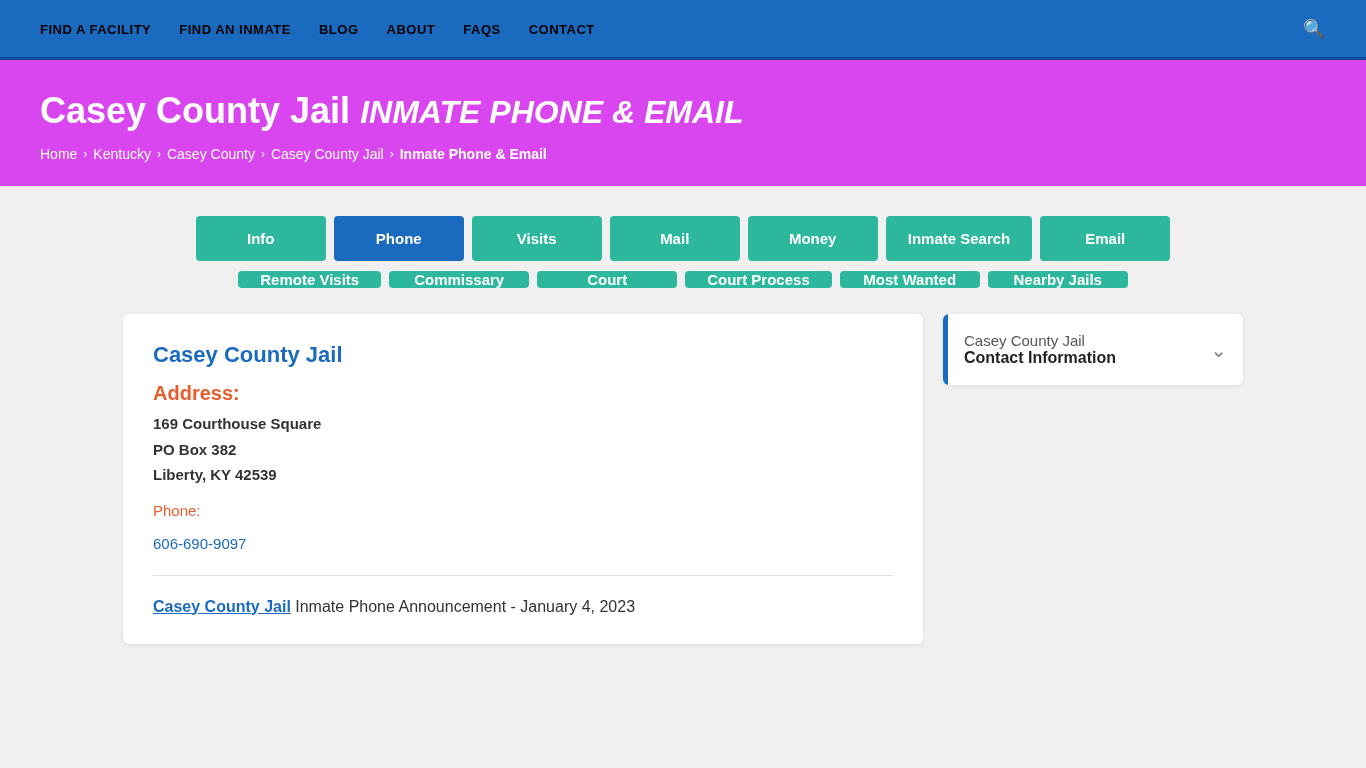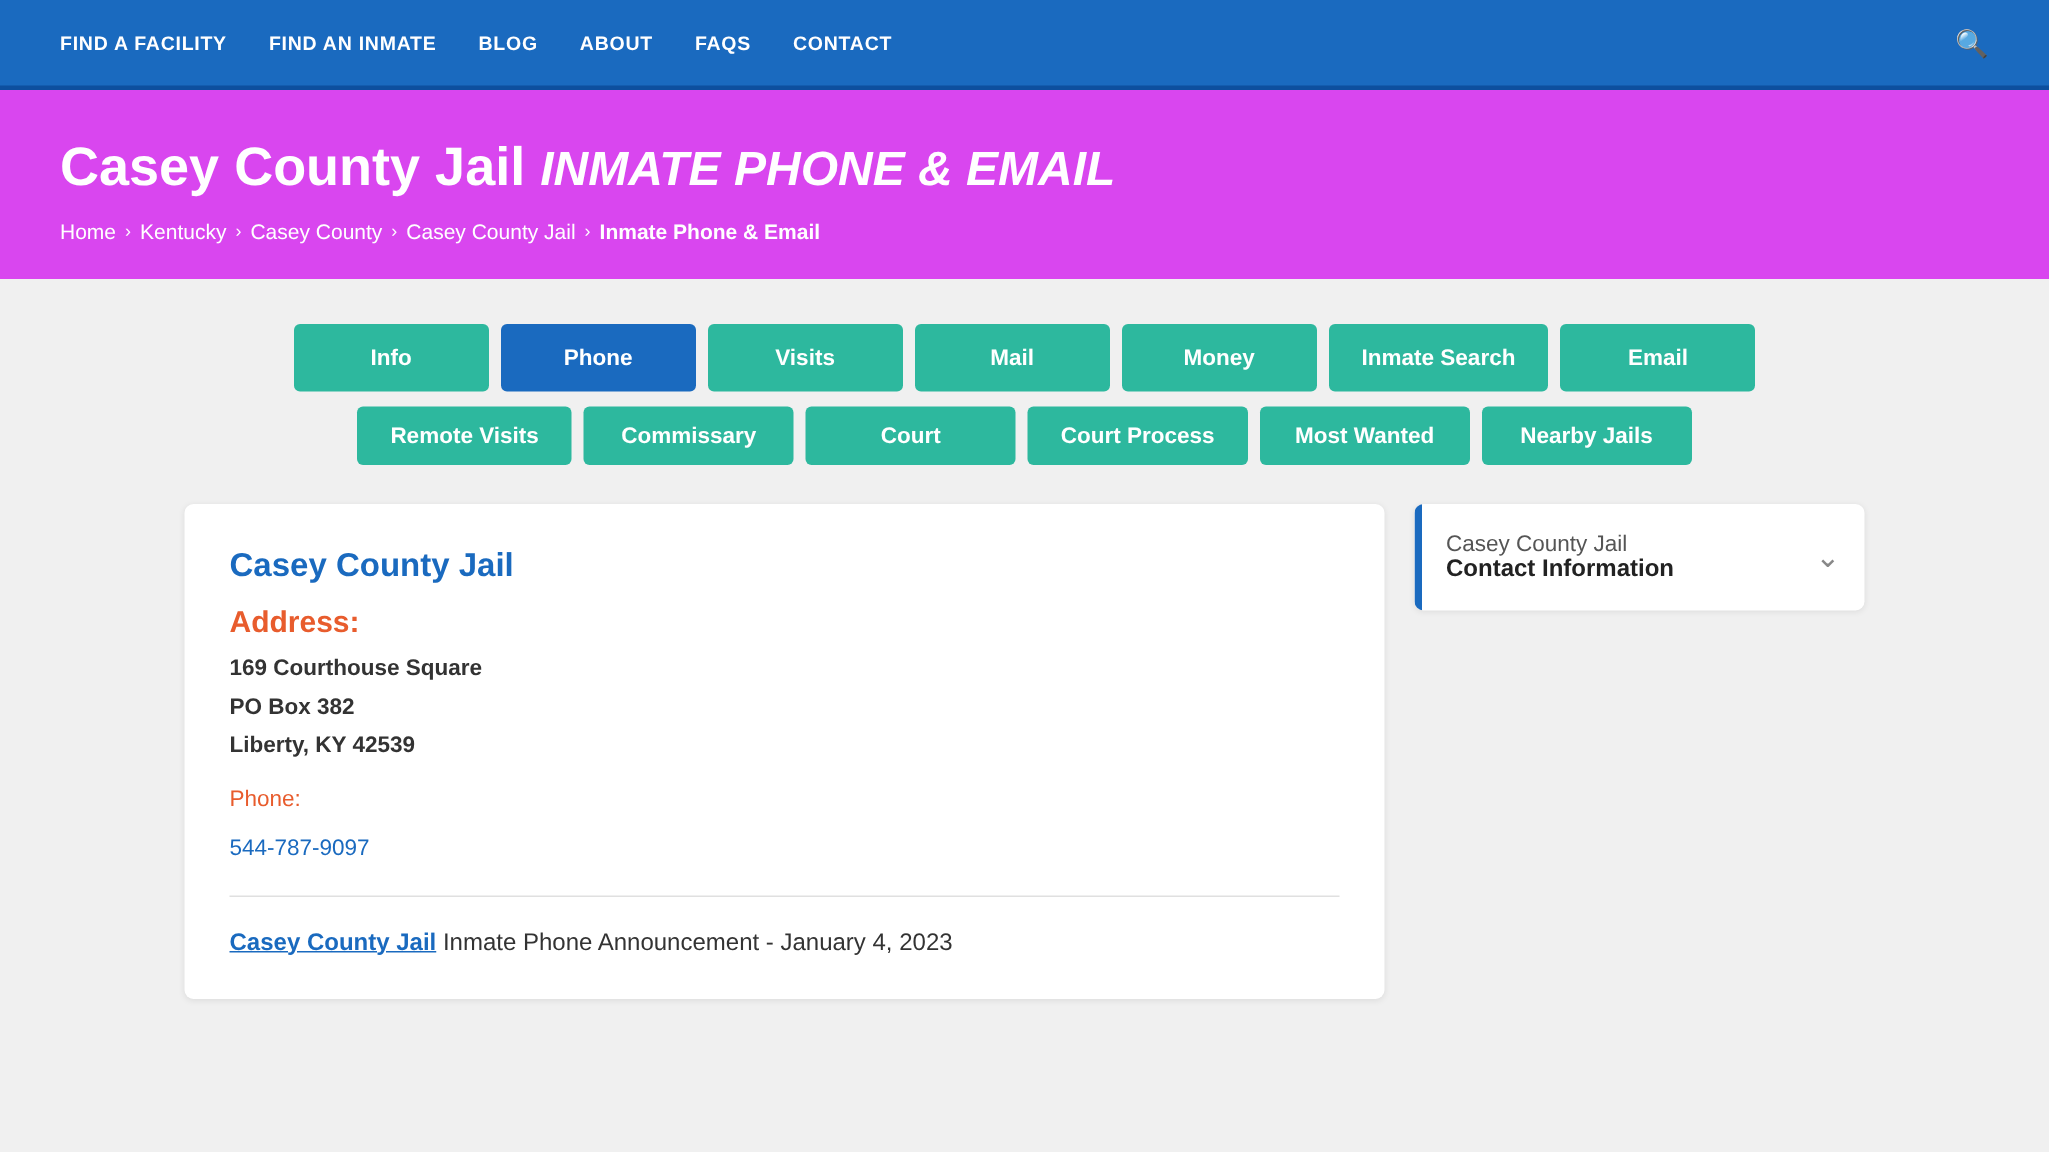--- a/index.html
+++ b/index.html
@@ -22,21 +22,21 @@
       letter-spacing: 1px;
     }
     .logo span { color: #e8c200; }
     .nav-links {
       display: flex;
       align-items: center;
       gap: 28px;
       list-style: none;
     }
     .nav-links li a {
-      color: #ffffff;
+      color: #000000;
       text-decoration: none;
       font-size: 13px;
       font-weight: 600;
       letter-spacing: 0.5px;
       text-transform: uppercase;
     }
     .nav-search {
       color: #fff;
       font-size: 18px;
       cursor: pointer;
@@ -103,21 +103,21 @@
 
     
     .tabs-row2 {
       display: flex;
       justify-content: center;
       gap: 8px;
       margin-bottom: 26px;
       flex-wrap: wrap;
     }
     .tab-btn2 {
-      padding: 11px 22px;
+      padding: 0 22px;
       border: none;
       cursor: pointer;
       font-size: 15px;
       font-weight: 600;
       color: #fff;
       background: #2db89e;
       border-radius: 4px;
       min-width: 140px;
       text-align: center;
     }
@@ -276,21 +276,21 @@
 
     <div class="left-card">
       <div class="facility-name">Casey County Jail</div>
       <div class="address-label">Address:</div>
       <div class="address-lines">
         <div>169 Courthouse Square</div>
         <div>PO Box 382</div>
         <div>Liberty, KY 42539</div>
       </div>
       <div class="phone-label">Phone:</div>
-      <a class="phone-number" href="#">544-787-9097</a>
+      <a class="phone-number" href="#">606-690-9097</a>
 
       <hr class="card-separator">
 
       <div class="announcement-title">
         <a class="highlight" href="#">Casey County Jail</a><span> Inmate Phone Announcement - January 4, 2023</span>
       </div>
     </div>
 
     <div class="right-sidebar">
       <div class="sidebar-card">

